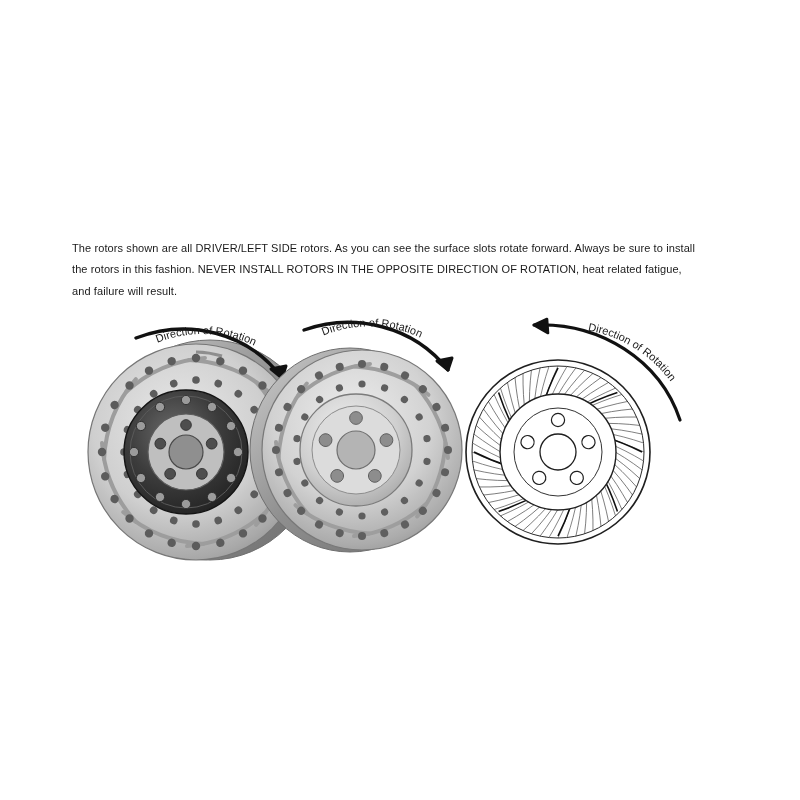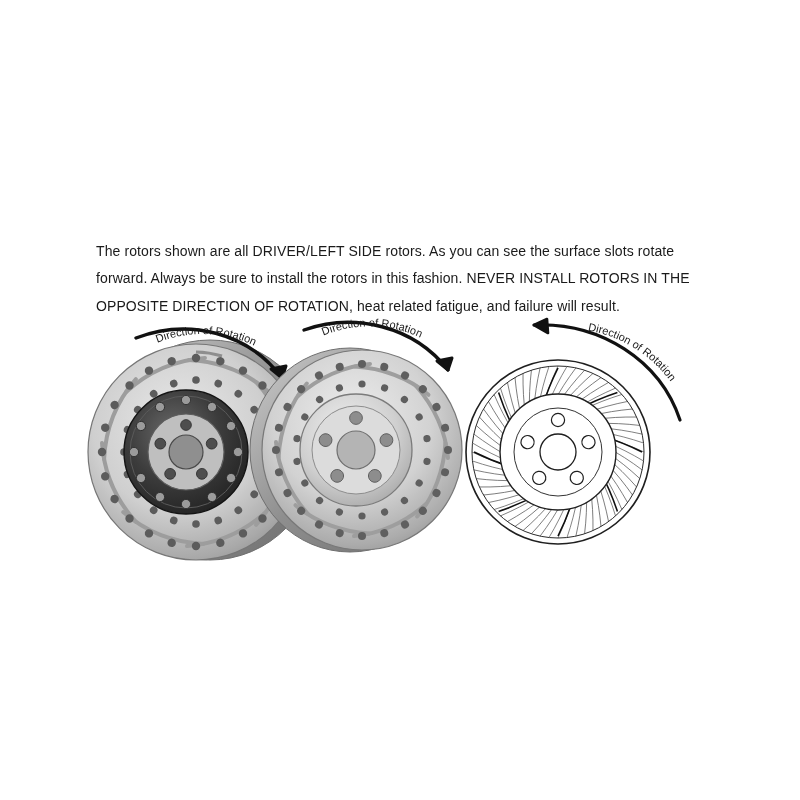--- a/index.html
+++ b/index.html
@@ -10,24 +10,24 @@
   #page {
     position: relative;
     width: 800px;
     height: 800px;
     background: #ffffff;
     overflow: hidden;
     font-family: "Liberation Sans", sans-serif;
   }
   #caption {
     position: absolute;
-    left: 96px;
+    left: 72px;
     top: 238px;
     width: 628px;
-    font-size: 14px;
+    font-size: 11px;
     line-height: 1.95;
     color: #1a1a1a;
     letter-spacing: 0.1px;
   }
   #diagram {
     position: absolute;
     left: 0;
     top: 0;
     width: 800px;
     height: 800px;

